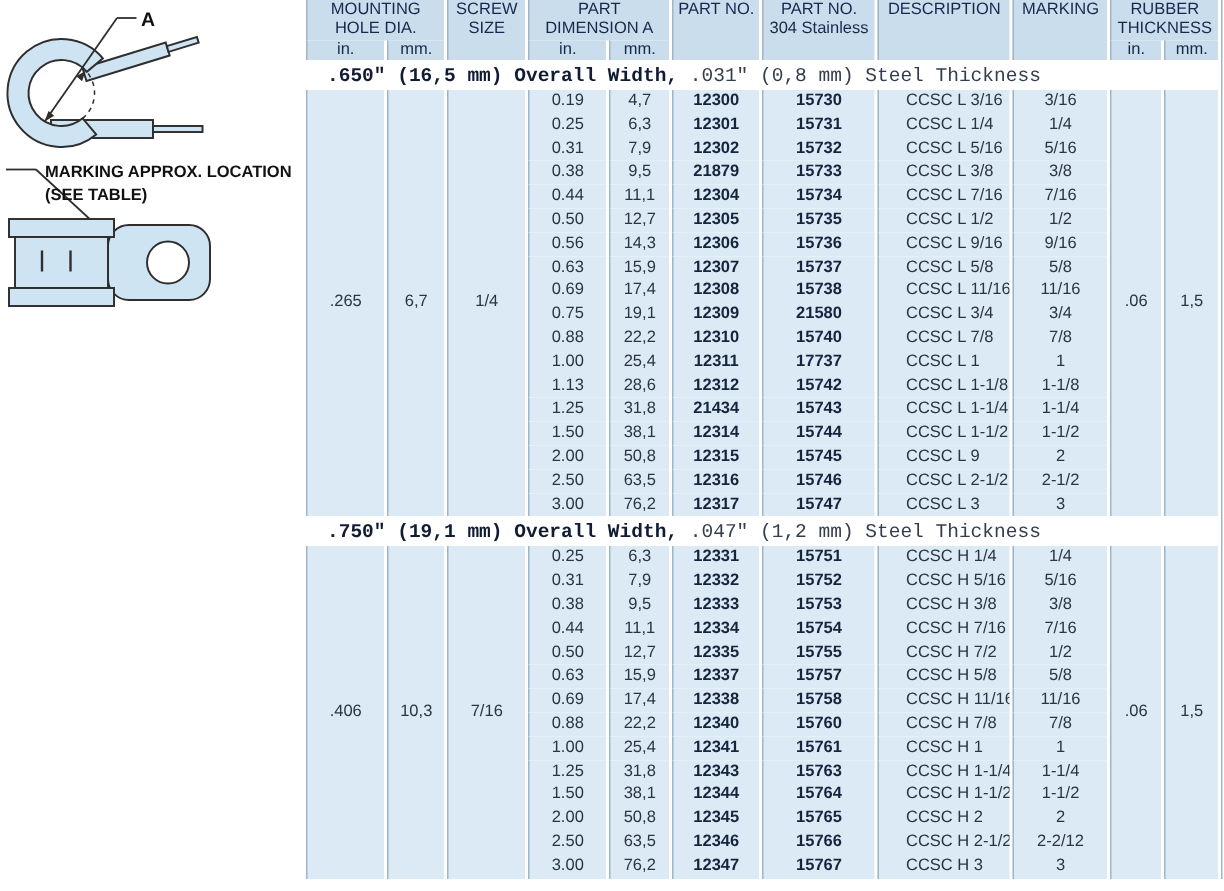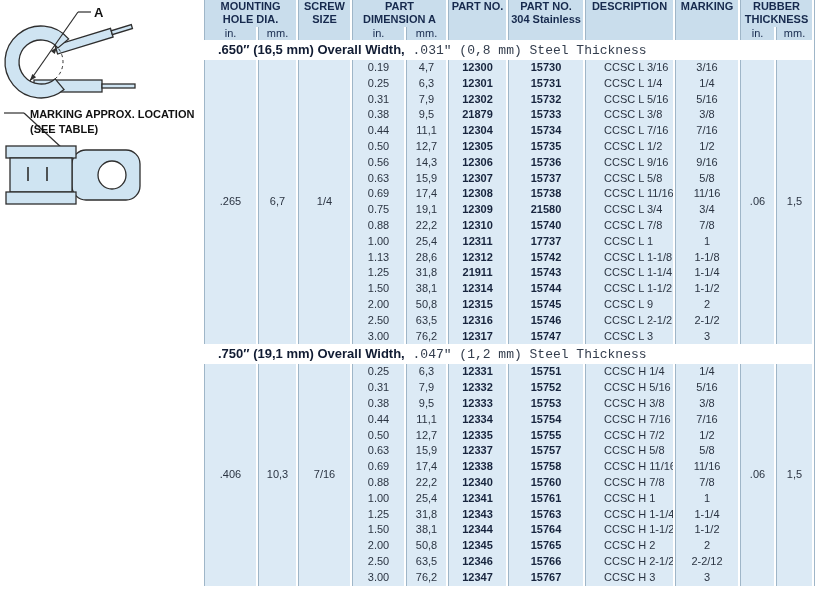--- a/index.html
+++ b/index.html
@@ -30,21 +30,21 @@
   table.parts th, table.parts td {
     border-left: 1px solid #9fb6c8;
     padding: 0;
     overflow: hidden;
     white-space: nowrap;
   }
   thead th {
     background: #c9ddec;
     color: #16294d;
     font-size: 11px;
-    font-weight: bold;
+    font-weight: normal;
     text-align: center;
     vertical-align: top;
     padding-top: 3px;
     line-height: 13px;
   }
   thead th.hdr-main { height: 27px; }
   thead tr.units th {
     height: 13px;
     font-weight: normal;
     padding-top: 0;
@@ -64,21 +64,21 @@
   tbody td.merged { vertical-align: middle; }
   tr.section-title-row td {
     background: #fff;
     border-left: none;
     height: 19px;
     line-height: 19px;
     text-align: left;
     padding-left: 14px;
     font-size: 13px;
   }
-  tr.section-title-row .t-bold { font-weight: bold; color: #111c33; }
+  tr.section-title-row .t-bold { font-weight: bold; color: #111c33; font-family: Liberation Mono, monospace; }
   tr.section-title-row .t-rest { font-weight: normal; color: #333d4d; font-family: Liberation Mono, monospace; }
 </style>
 </head>
 <body>
 
 <div id="page">
 
   <div id="left-panel">
     <svg width="202" height="240" viewBox="0 0 202 240">
 
@@ -289,21 +289,21 @@
             <td>1.13</td>
             <td>28,6</td>
             <td class="pn">12312</td>
             <td class="pn">15742</td>
             <td class="desc">CCSC L 1-1/8</td>
             <td>1-1/8</td>
           </tr>
           <tr class="data-row">
             <td>1.25</td>
             <td>31,8</td>
-            <td class="pn">21911</td>
+            <td class="pn">21434</td>
             <td class="pn">15743</td>
             <td class="desc">CCSC L 1-1/4</td>
             <td>1-1/4</td>
           </tr>
           <tr class="data-row">
             <td>1.50</td>
             <td>38,1</td>
             <td class="pn">12314</td>
             <td class="pn">15744</td>
             <td class="desc">CCSC L 1-1/2</td>

